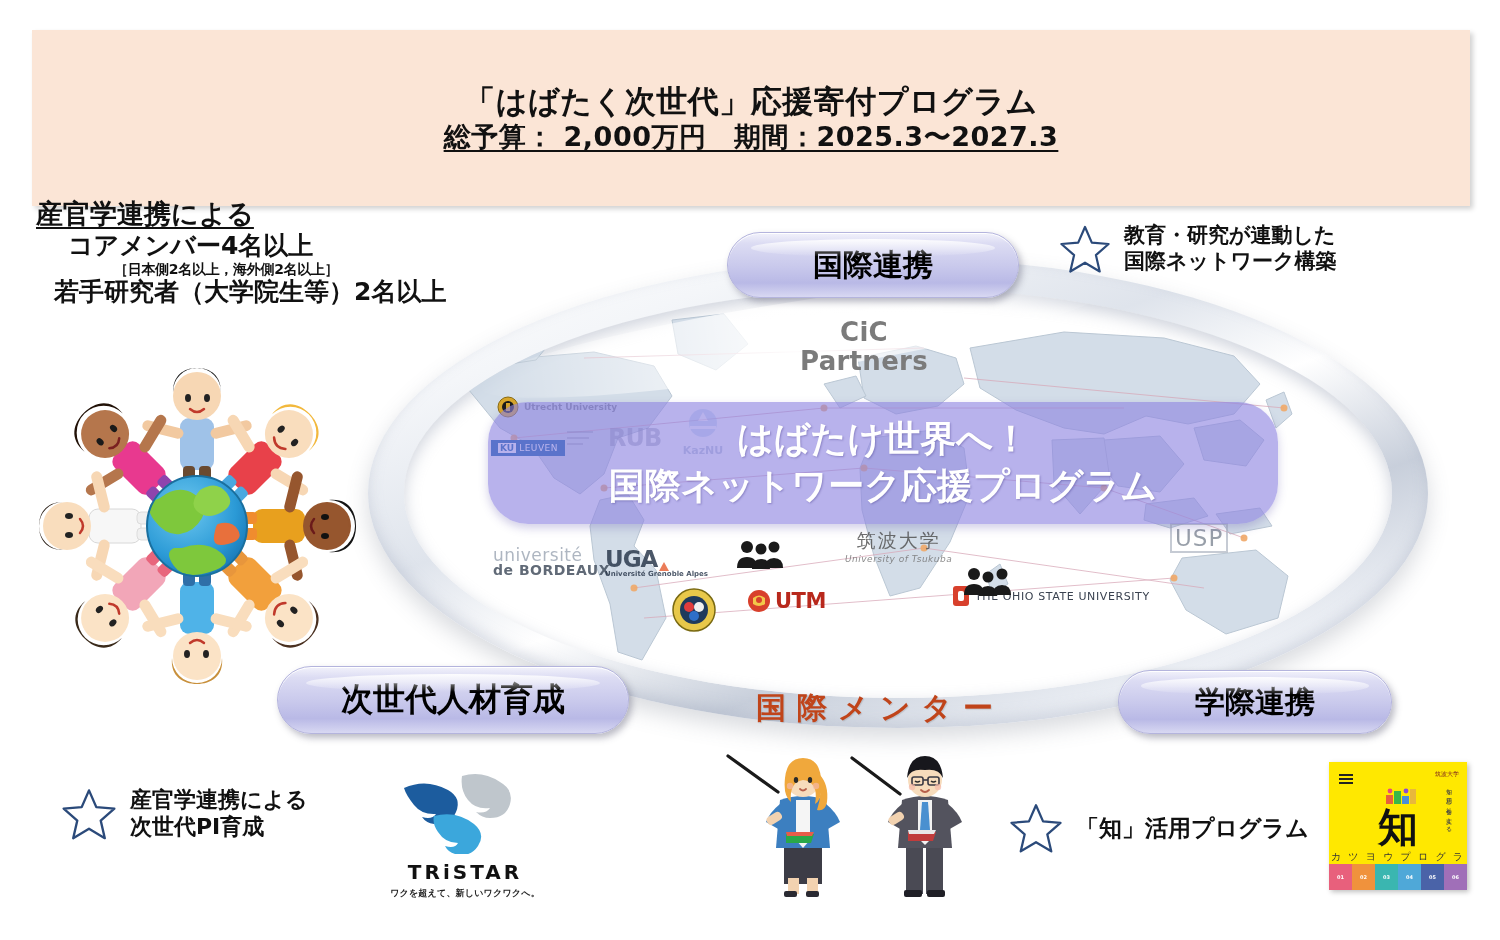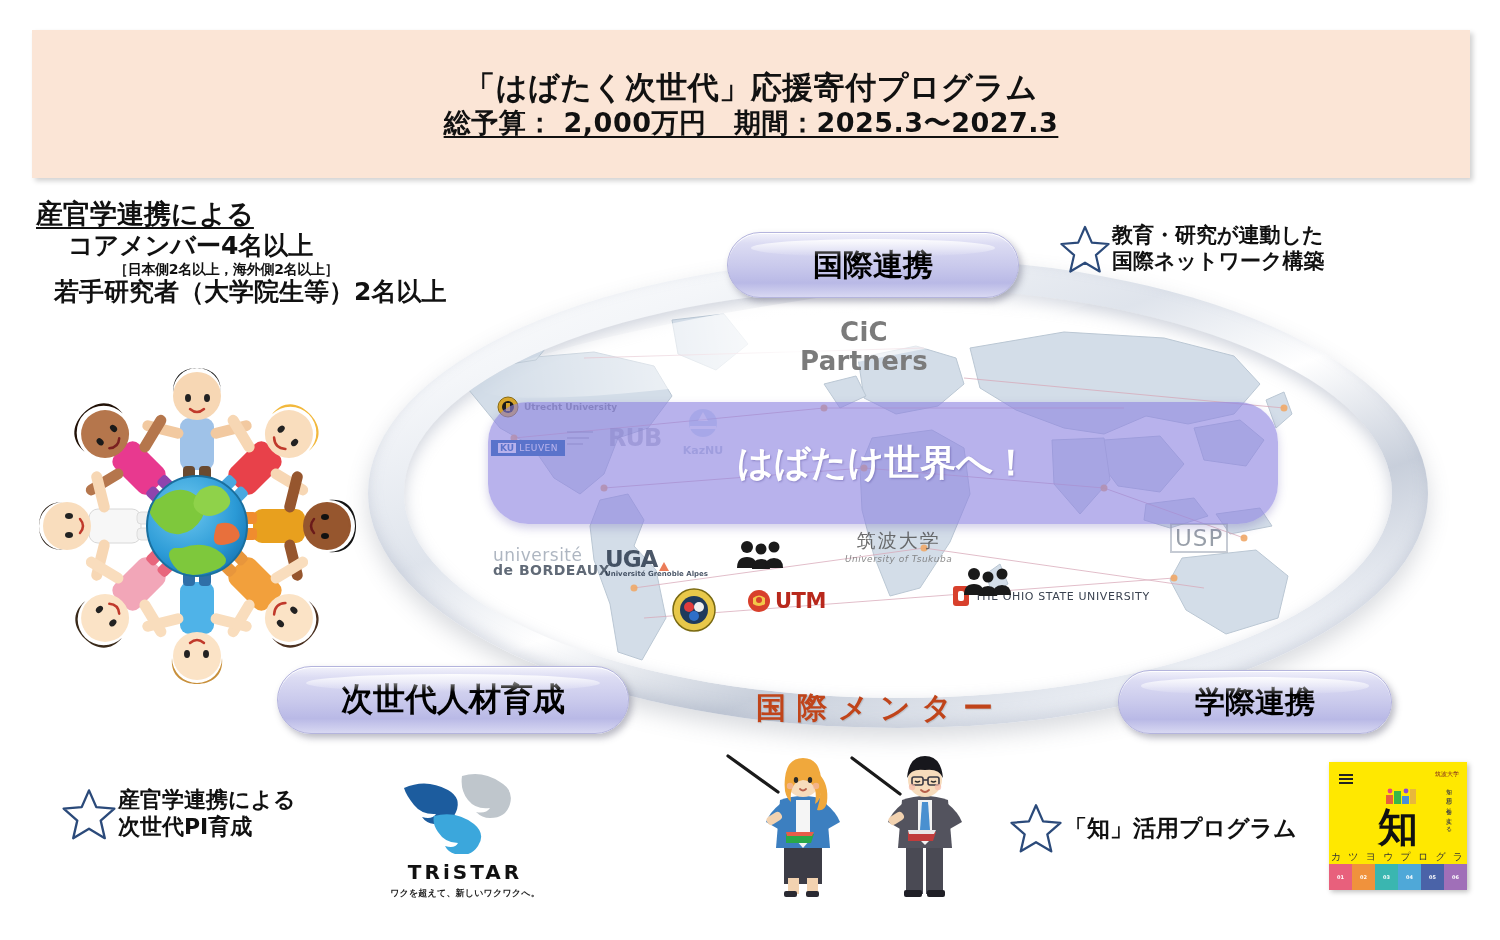--- a/index.html
+++ b/index.html
@@ -6,21 +6,21 @@
   body{
     width:1500px;height:940px;position:relative;overflow:hidden;
     background:#ffffff;
     font-family:"DejaVu Sans","Liberation Sans",sans-serif;
     -webkit-font-smoothing:antialiased;
   }
   .abs{position:absolute;}
 
   
   #header-band{
-    left:32px;top:30px;width:1438px;height:148px;
+    left:32px;top:30px;width:1438px;height:176px;
     background:#FBE5D6;
     box-shadow:3px 3px 5px rgba(0,0,0,.18);
     display:flex;flex-direction:column;align-items:center;justify-content:center;
     text-align:center;
   }
   #header-band .h-line{
     color:#111;font-weight:bold;letter-spacing:.5px;line-height:1.18;
   }
   .h1{font-size:31px;}
   .h2{font-size:31px;}
@@ -92,21 +92,21 @@
   #pill-gakusai{left:1118px;top:670px;width:272px;height:62px;font-size:30px;}
 
   
   #mentor-text{
     left:700px;top:688px;width:360px;text-align:center;
     font-size:30px;font-weight:bold;color:#C0441A;letter-spacing:11px;
     text-shadow:1px 1px 1px rgba(0,0,0,.12);
   }
 
   
-  .star-note{position:absolute;display:flex;align-items:center;}
+  .star-note{position:absolute;display:flex;align-items:center;gap:12px;}
   .star-note .txt{font-size:22px;font-weight:bold;color:#111;line-height:1.22;}
   #note-topright{left:1058px;top:222px;}
   #note-topright .txt{font-size:21px;}
   #note-sangaku{left:60px;top:785px;}
   #note-chi{left:1008px;top:800px;}
   #note-chi .txt{font-size:23px;}
 
   
   .maplogo{position:absolute;color:#7d8594;font-weight:bold;opacity:.85;}
   .tsukuba-jp{font-size:19px;color:#555;letter-spacing:2px;}
@@ -451,20 +451,21 @@
     </svg>
 </div>
 
 <div class="abs" id="cic-label">
   <div>CiC</div>
   <div>Partners</div>
 </div>
 
 <div class="abs" id="center-banner">
   <div>はばたけ世界へ！</div>
+  <div>国際ネットワーク応援プログラム</div>
 </div>
 
 <div class="pill" id="pill-kokusai">
   <span>国際連携</span>
 </div>
 <div class="pill" id="pill-jisedai">
   <span>次世代人材育成</span>
 </div>
 <div class="pill" id="pill-gakusai">
   <span>学際連携</span>

